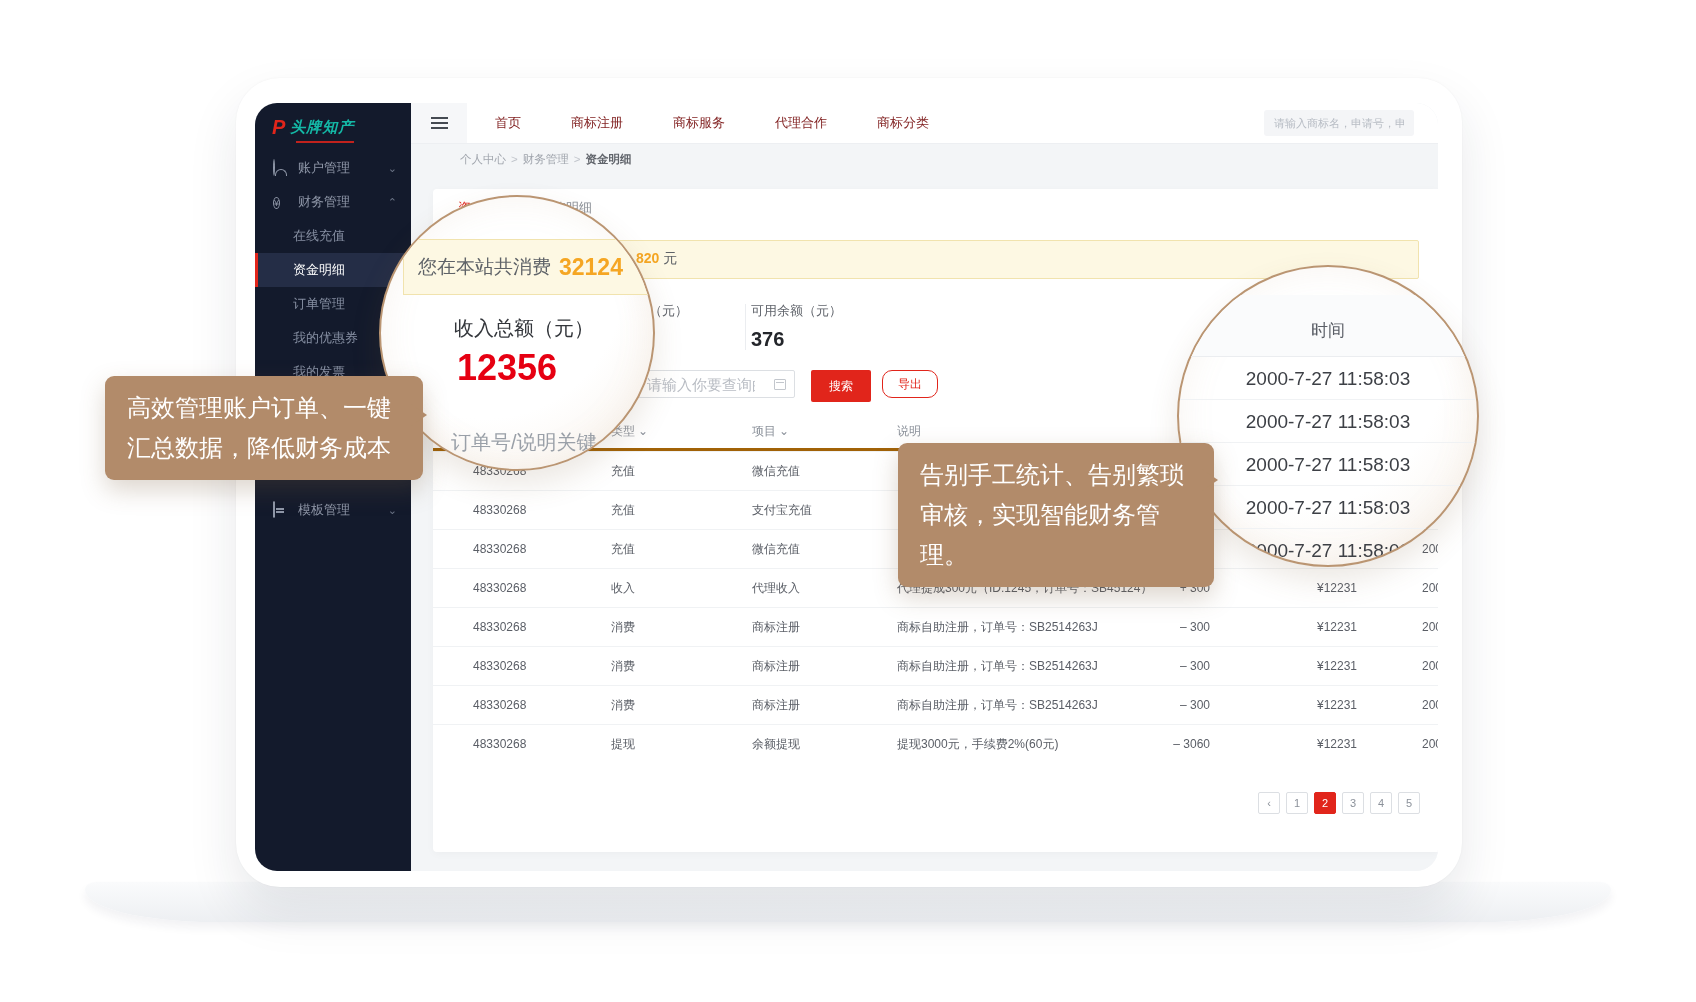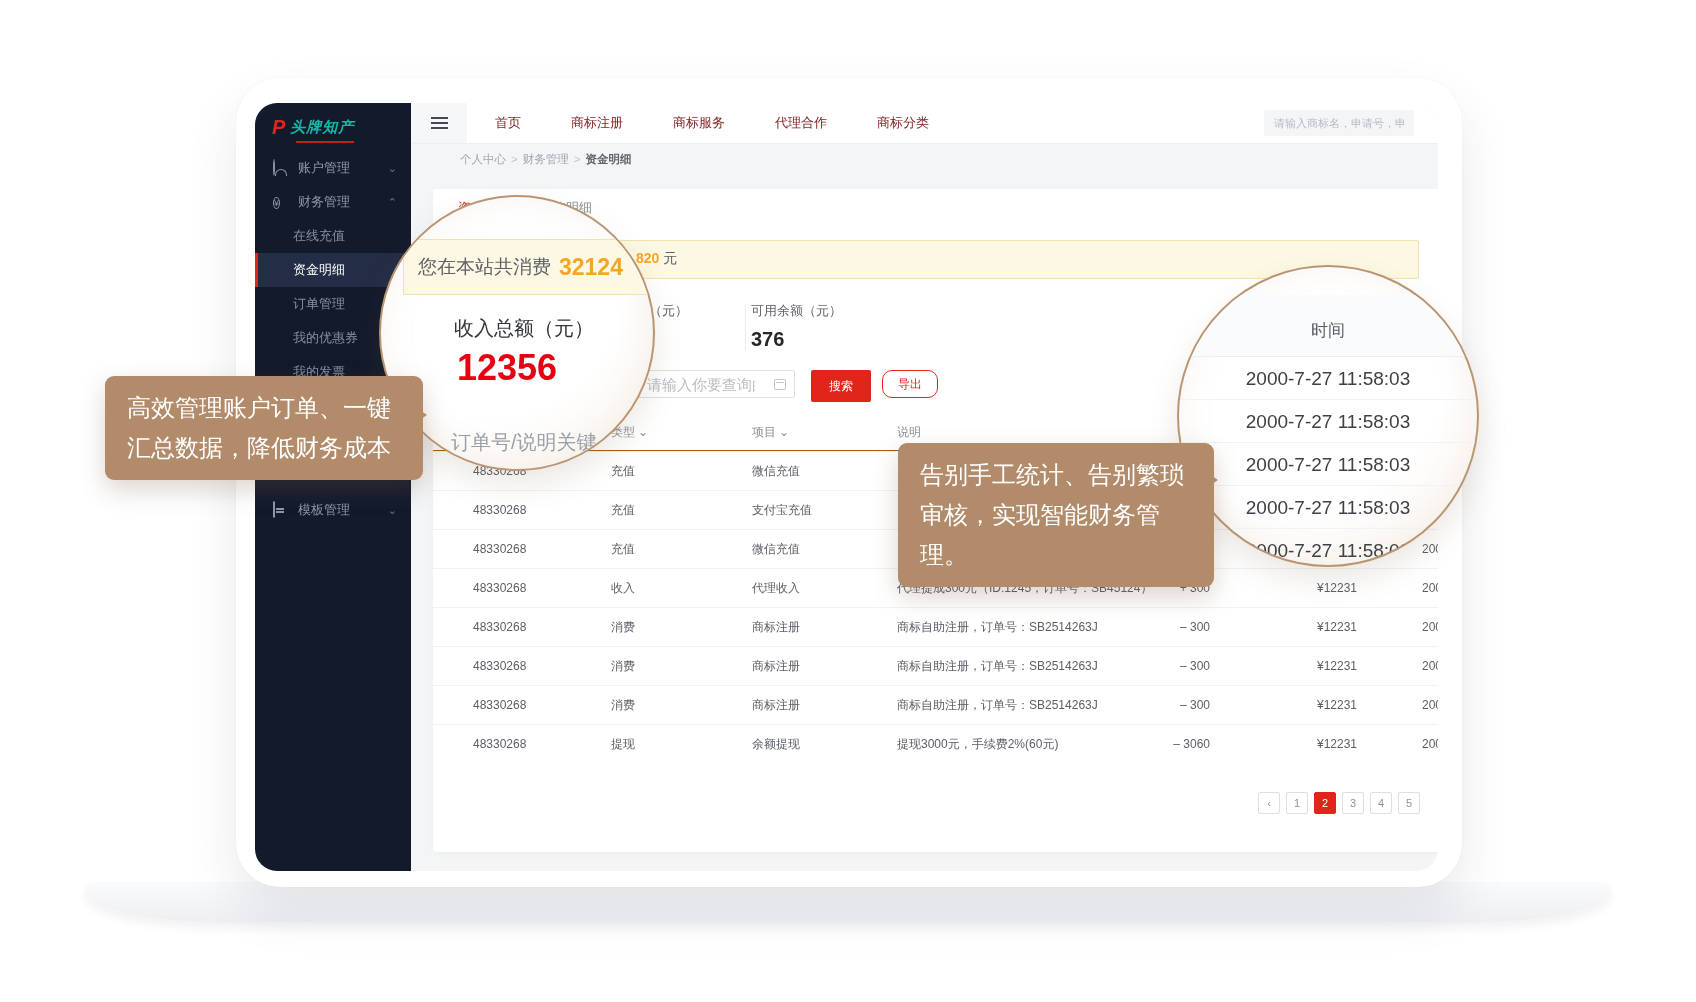--- a/index.html
+++ b/index.html
@@ -77,21 +77,21 @@
   .cal-icon { position:absolute; right:8px; top:8px; width:12px; height:11px; border:1.2px solid #c3c7cd; border-radius:1px; }
   .cal-icon::before { content:""; position:absolute; left:1px; top:2px; right:1px; height:1.2px; background:#c3c7cd; }
   .btn-search { position:absolute; left:378px; top:0; width:60px; height:32px; background:#e1251b; color:#fff; border:none;
     border-radius:2px; font-size:12px; cursor:pointer; font-family:inherit; }
   .btn-export { position:absolute; left:449px; top:0; width:56px; height:28px; background:#fff; color:#e1251b;
     border:1px solid #e1251b; border-radius:10px; font-size:12px; cursor:pointer; font-family:inherit; }
 
   
   .tbl { position:absolute; left:0; right:0; top:226px; }
   .trow { display:flex; align-items:center; padding-left:40px; height:39px; border-top:1px solid #f0f2f4; white-space:nowrap; }
-  .thead { height:36px; border-top:none; border-bottom:1px solid #a16207; color:#8b919a; font-size:12px; }
+  .thead { height:36px; border-top:none; border-bottom:3px solid #a16207; color:#8b919a; font-size:12px; }
   .trow span { flex:none; font-size:12px; color:#5a5e66; overflow:visible; }
   .thead span { color:#8b919a; }
   .c1 { width:138px; } .c2 { width:141px; } .c3 { width:145px; } .c4 { width:243px; }
   .c5 { width:70px; text-align:right; } .c6 { width:147px; text-align:right; }
   .c7 { width:150px; padding-left:65px; }
   .caret { font-size:10px; color:#b6bac0; margin-left:3px; cursor:pointer; }
 
   
   .pager { position:absolute; top:603px; right:18px; display:flex; gap:6px; }
   .pg { width:22px; height:22px; border:1px solid #dcdfe3; border-radius:2px; background:#fff; color:#8b919a;

